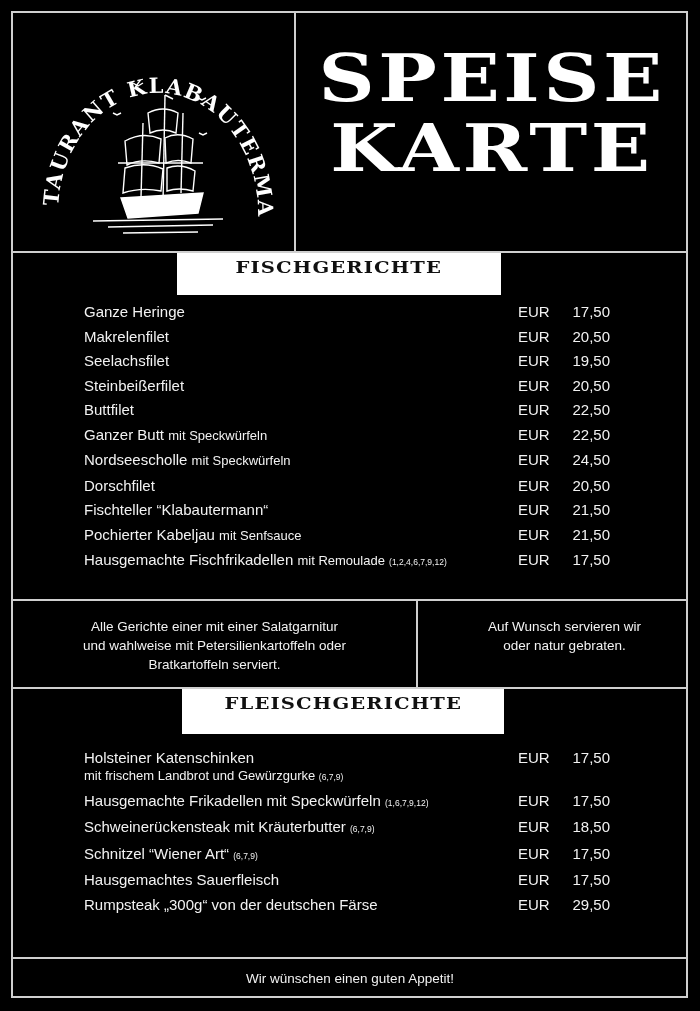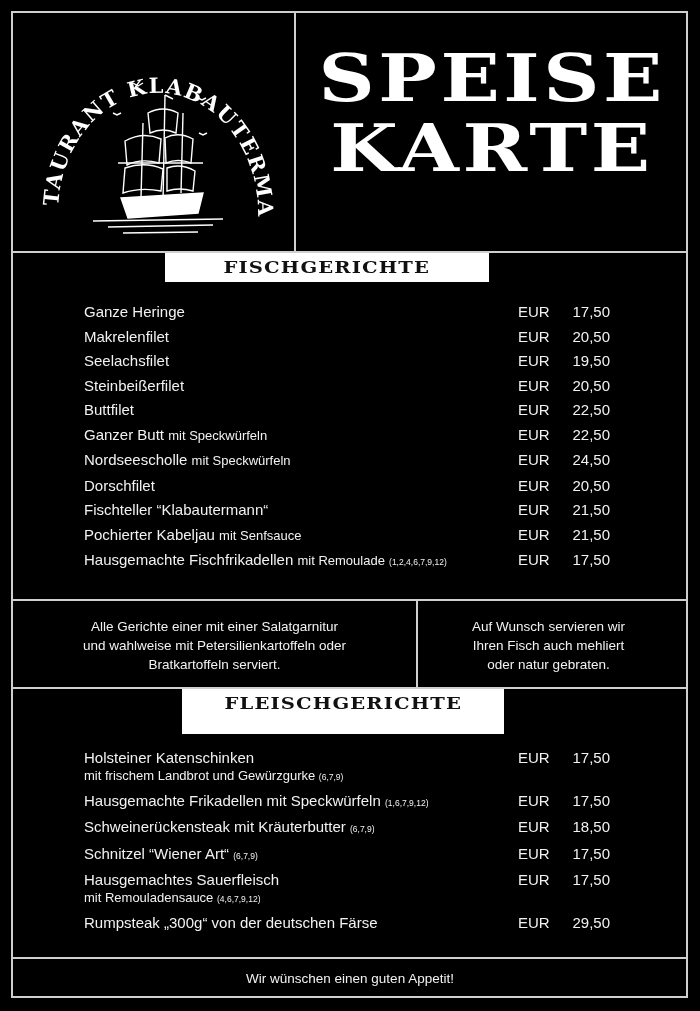--- a/index.html
+++ b/index.html
@@ -84,21 +84,21 @@
       <path d="M186 120 l4 2 l4 -2"></path>
     </g>
   </svg>
 </div>
 
 <div class="title">
   <span>SPEISE</span>
   <span>KARTE</span>
 </div>
 
-<div class="section-header" style="left:165px; top:253px; width:324px; height:29px; line-height:29px;">
+<div class="section-header" style="left:177px; top:253px; width:324px; height:42px; line-height:29px;">
   <span>FISCHGERICHTE</span>
 </div>
 
 <div class="menu" style="top:300px;">
   <div class="row">
     <span class="name">Ganze Heringe</span>
     <span class="cur">EUR</span><span class="price">17,50</span>
   </div>
   <div class="row">
     <span class="name">Makrelenfilet</span>
@@ -140,23 +140,22 @@
     <span class="name">Hausgemachte Fischfrikadellen</span> <span class="sub">mit Remoulade</span> <span class="codes">(1,2,4,6,7,9,12)</span>
     <span class="cur">EUR</span><span class="price">17,50</span>
   </div>
 </div>
 
 <div class="note" style="left:13px; top:617px; width:403px;">
   <div>Alle Gerichte einer mit einer Salatgarnitur</div>
   <div>und wahlweise mit Petersilienkartoffeln oder</div>
   <div>Bratkartoffeln serviert.</div>
 </div>
-<div class="note" style="left:418px; top:617px; width:261px;">
+<div class="note" style="left:418px; top:617px; width:261px;padding-left:16px;">
   <div>Auf Wunsch servieren wir</div>
-  <div>Ihren Fisch auch mehliert</div>
   <div>oder natur gebraten.</div>
 </div>
 
 <div class="section-header" style="left:182px; top:689px; width:322px; height:45px; line-height:29px;">
   <span>FLEISCHGERICHTE</span>
 </div>
 
 <div class="menu" style="top:746px;">
   <div class="row">
     <span class="name">Holsteiner Katenschinken</span>
@@ -171,21 +170,20 @@
     <span class="name">Schweinerückensteak mit Kräuterbutter</span> <span class="codes">(6,7,9)</span>
     <span class="cur">EUR</span><span class="price">18,50</span>
   </div>
   <div class="row">
     <span class="name">Schnitzel “Wiener Art“</span> <span class="codes">(6,7,9)</span>
     <span class="cur">EUR</span><span class="price">17,50</span>
   </div>
   <div class="row">
     <span class="name">Hausgemachtes Sauerfleisch</span>
     <span class="cur">EUR</span><span class="price">17,50</span>
-    <div class="line2"><span>mit Remouladensauce</span> <span class="codes">(4,6,7,9,12)</span></div>
   </div>
   <div class="row">
     <span class="name">Rumpsteak „300g“ von der deutschen Färse</span>
     <span class="cur">EUR</span><span class="price">29,50</span>
   </div>
 </div>
 
 <div class="footer">
   <span>Wir wünschen einen guten Appetit!</span>
 </div>

